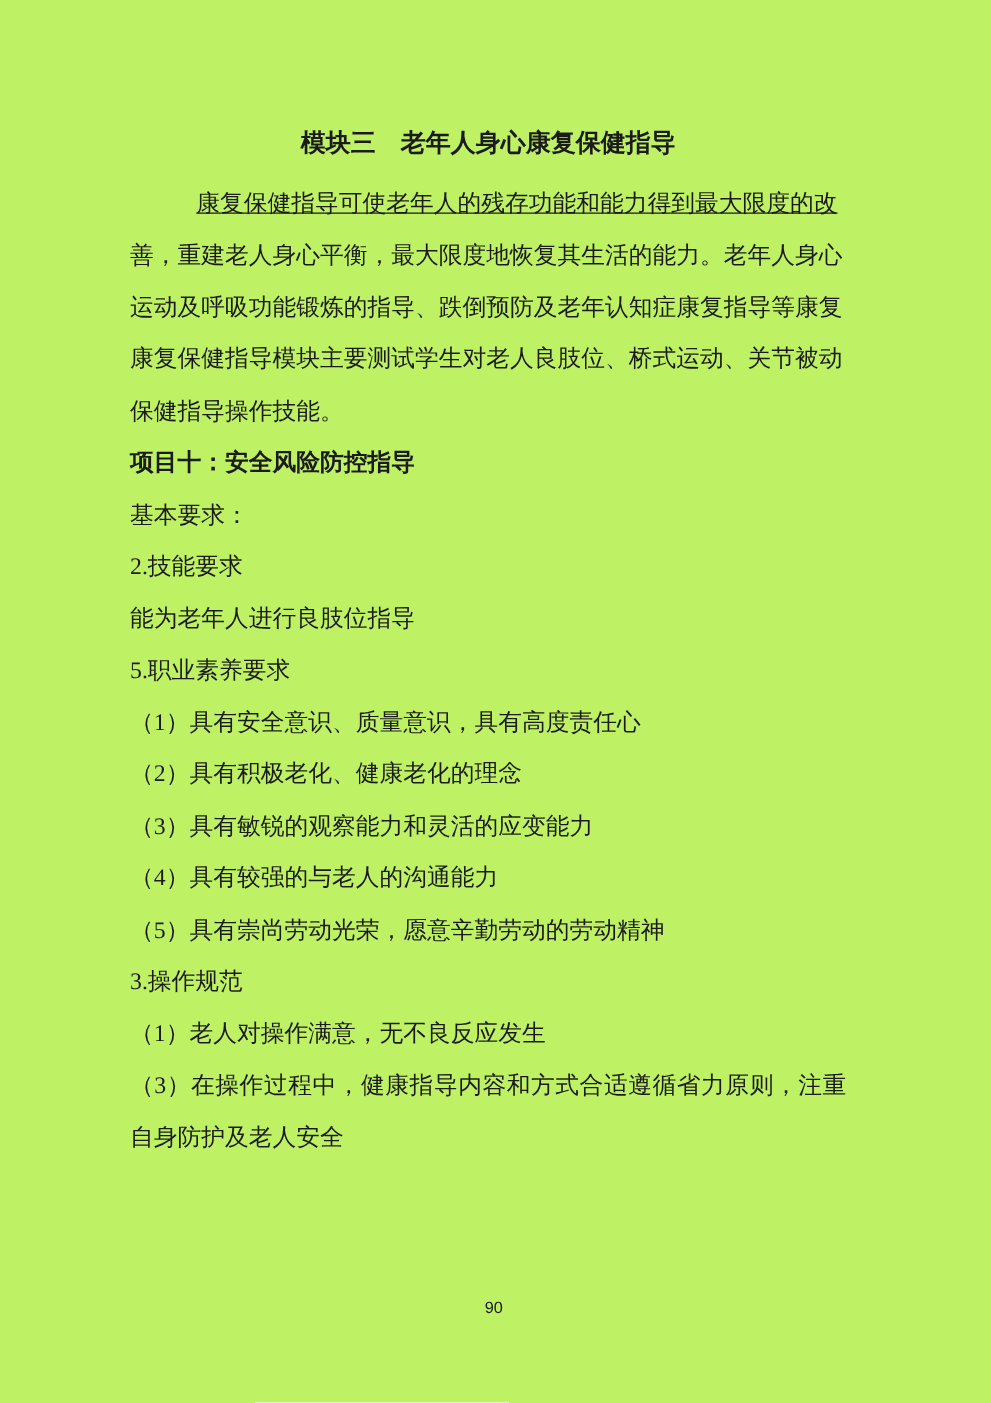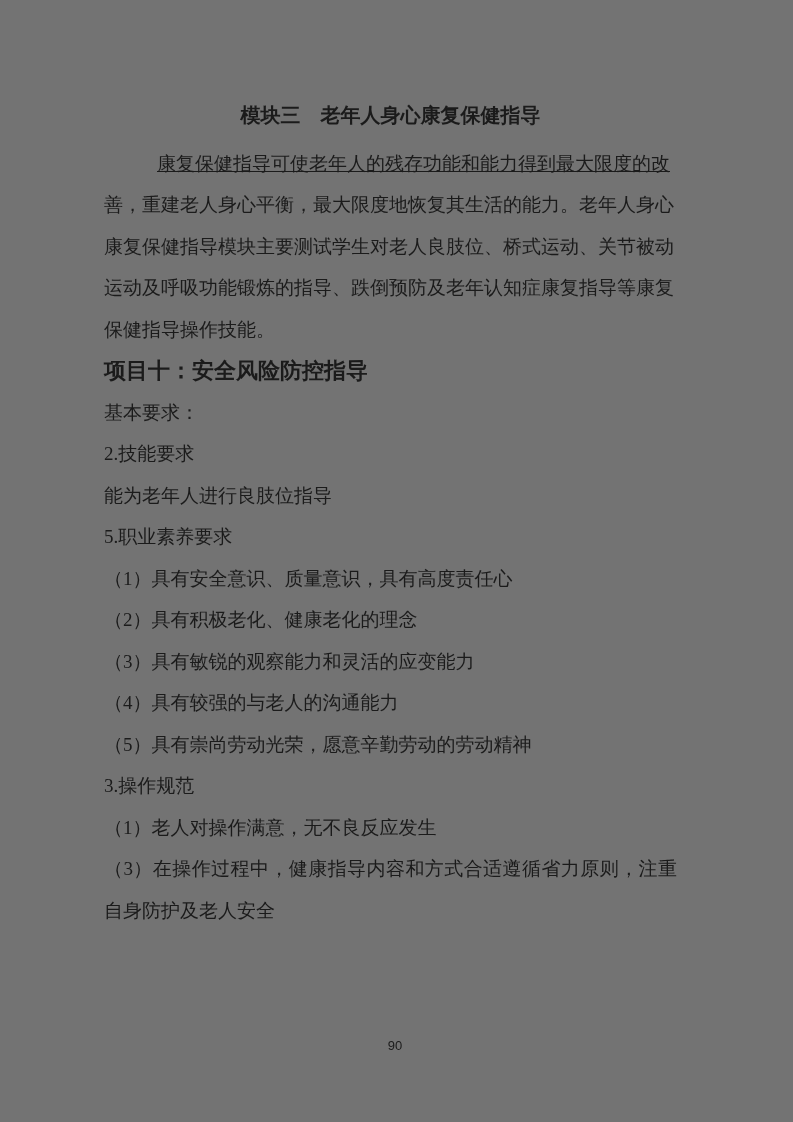--- a/index.html
+++ b/index.html
@@ -4,21 +4,21 @@
 <style>
   html, body {
     margin: 0;
     padding: 0;
     background: #ffffff;
   }
   .page {
     position: relative;
     width: 793px;
     height: 1122px;
-    background: #737373;
+    background: #bef264;
     overflow: hidden;
     font-family: "Liberation Serif", "DejaVu Serif", serif;
     color: #1b1b1b;
   }
   .content {
     position: absolute;
     left: 104px;
     top: 95px;
     width: 573px;
   }
@@ -38,21 +38,21 @@
     line-height: 41.5px;
     text-align: center;
     white-space: nowrap;
     margin-bottom: 6px;
   }
   .intro-first {
     text-indent: 53px;
     text-decoration: underline;
   }
   .heading-bold {
-    font-size: 22px;
+    font-size: 19px;
     font-weight: 700;
     line-height: 41.5px;
     white-space: nowrap;
   }
   .page-number {
     position: absolute;
     left: 0;
     top: 1038px;
     width: 790px;
     text-align: center;
@@ -65,22 +65,22 @@
 </head>
 <body>
 
 <div class="page">
   <div class="content">
 
     <div class="doc-title">模块三　老年人身心康复保健指导</div>
 
     <div class="line intro-first">康复保健指导可使老年人的残存功能和能力得到最大限度的改</div>
     <div class="line">善，重建老人身心平衡，最大限度地恢复其生活的能力。老年人身心</div>
+    <div class="line">运动及呼吸功能锻炼的指导、跌倒预防及老年认知症康复指导等康复</div>
     <div class="line">康复保健指导模块主要测试学生对老人良肢位、桥式运动、关节被动</div>
-    <div class="line">运动及呼吸功能锻炼的指导、跌倒预防及老年认知症康复指导等康复</div>
     <div class="line">保健指导操作技能。</div>
 
     <div class="heading-bold">项目十：安全风险防控指导</div>
 
     <div class="line">基本要求：</div>
     <div class="line">2.技能要求</div>
     <div class="line">能为老年人进行良肢位指导</div>
     <div class="line">5.职业素养要求</div>
     <div class="line">（1）具有安全意识、质量意识，具有高度责任心</div>
     <div class="line">（2）具有积极老化、健康老化的理念</div>

